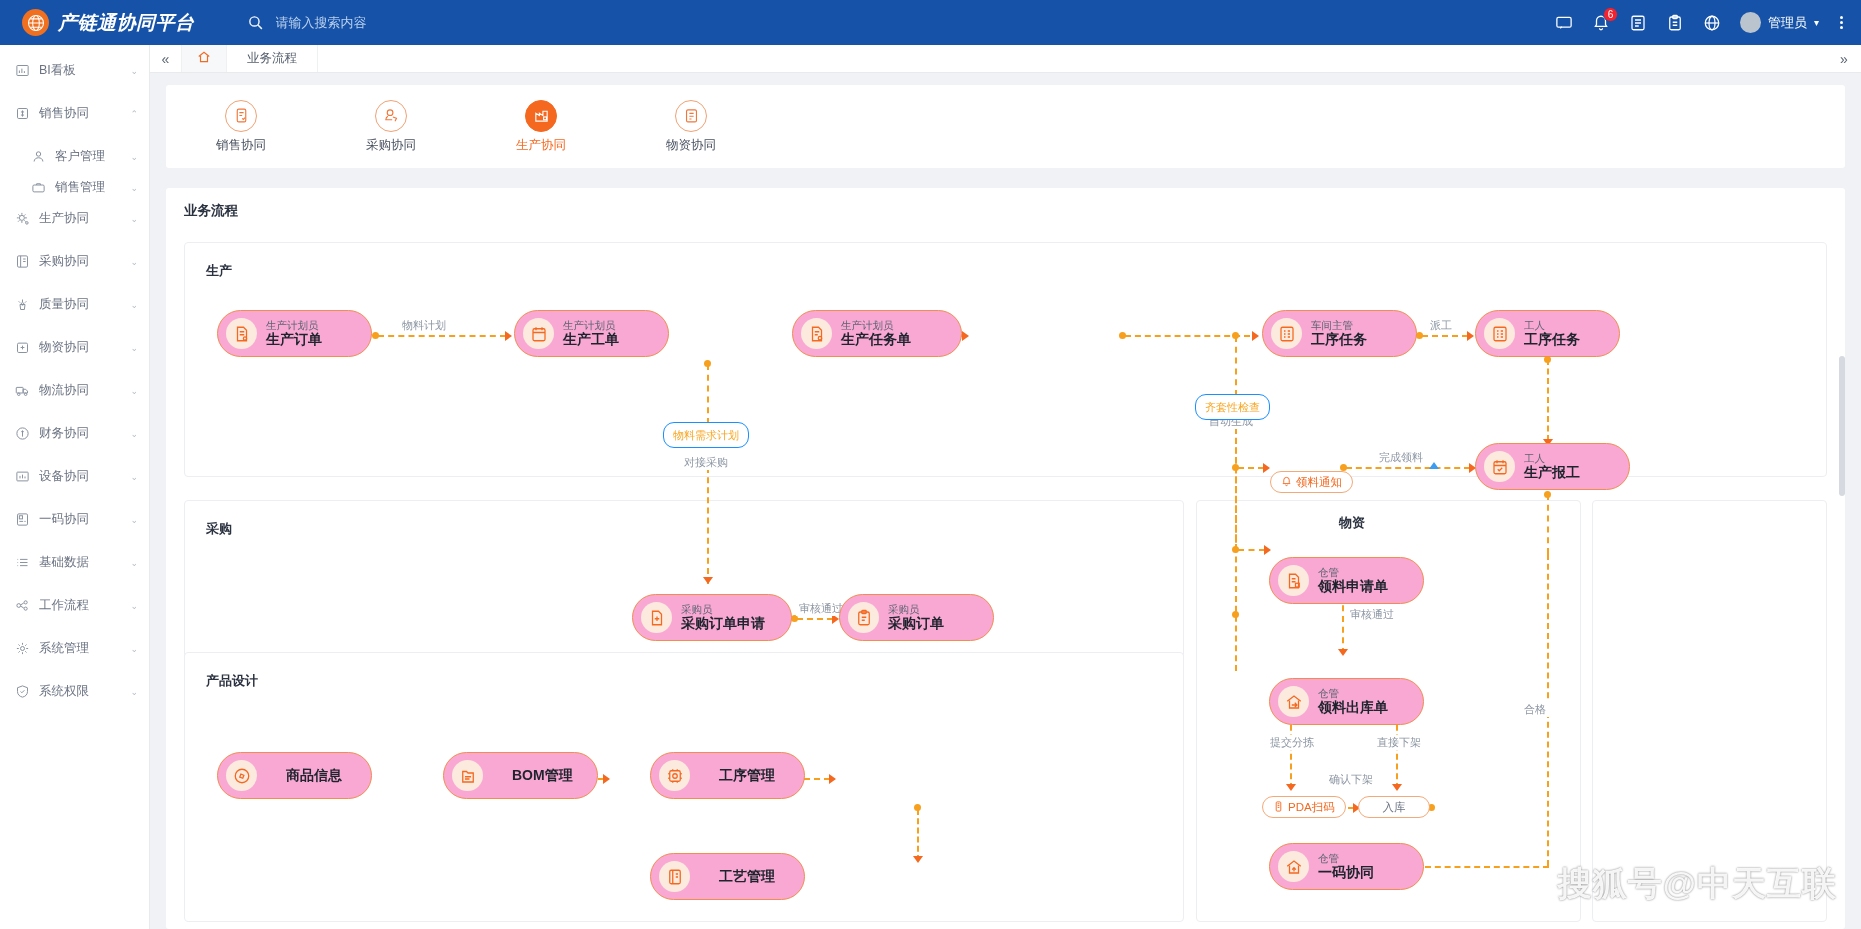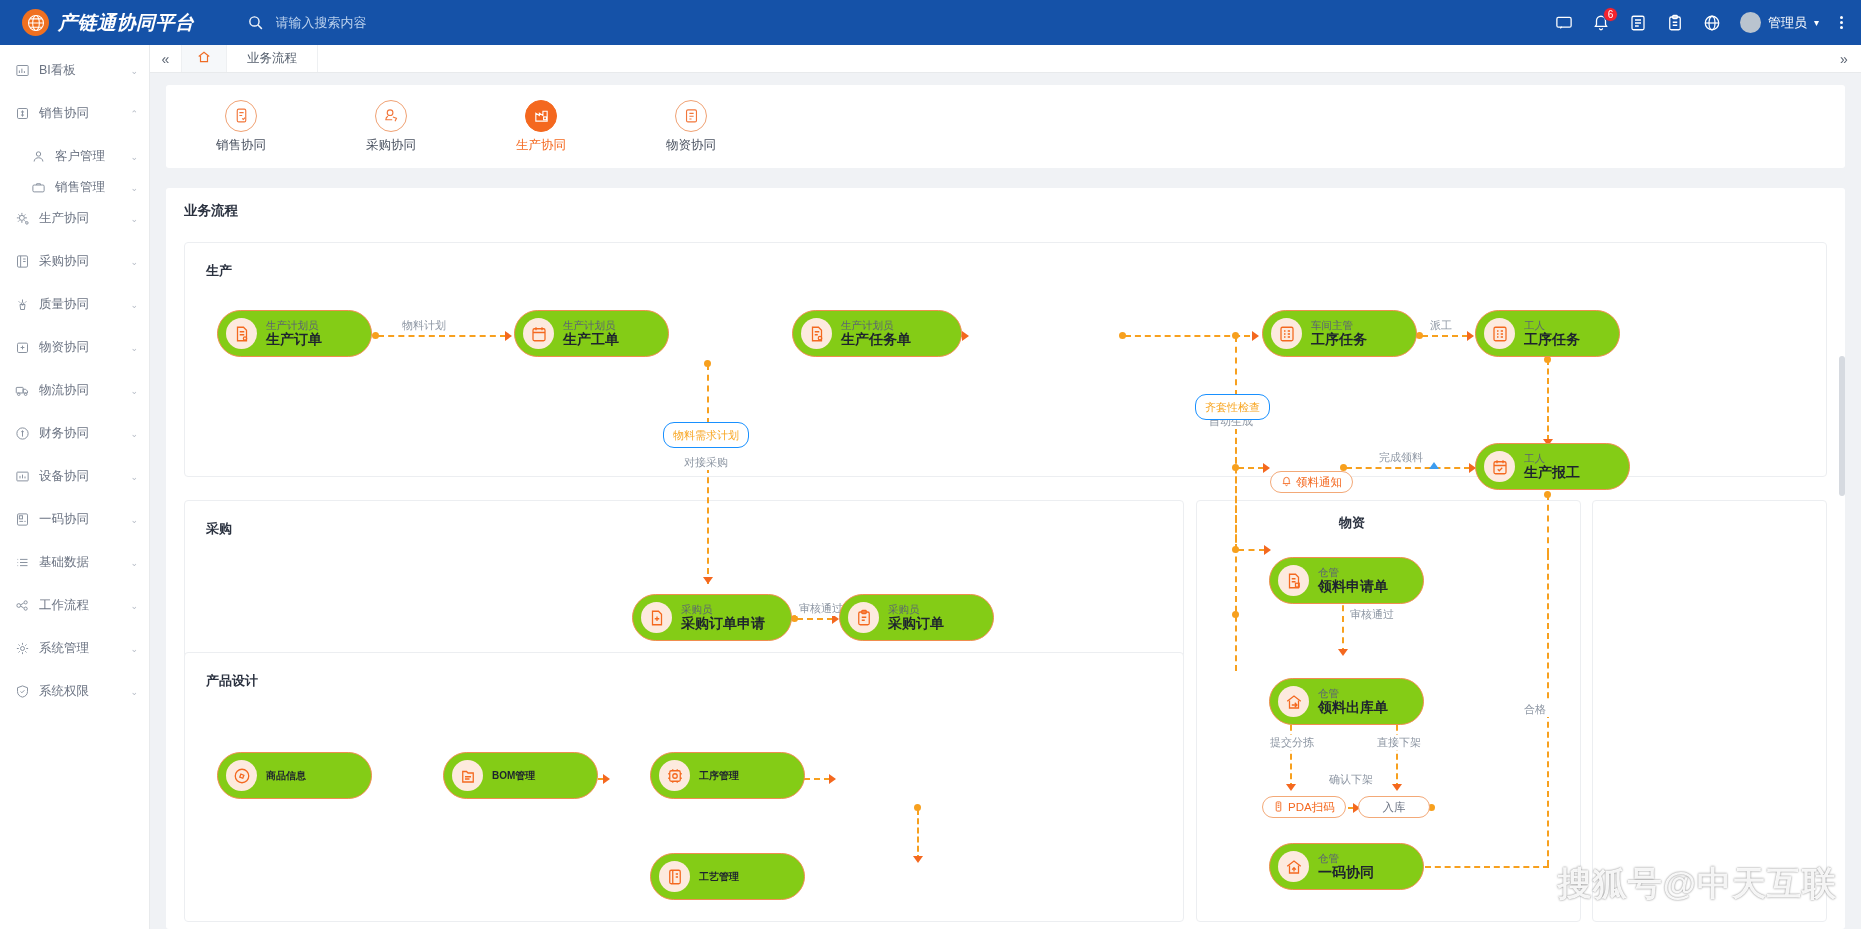--- a/index.html
+++ b/index.html
@@ -103,31 +103,31 @@
   .group{
     position:absolute; border:1px solid #eceef1; border-radius:4px; background:#fff;
   }
   .group-label{
     position:absolute; font-size:13px; color:#2b3240; font-weight:bold;
   }
 
   
   .node{
     position:absolute; height:47px; border:1.4px solid #f08d4f; border-radius:24px;
-    background:#84cc16; display:flex; align-items:center; padding:0 16px 0 8px; gap:9px;
+    background:#f9a8d4; display:flex; align-items:center; padding:0 16px 0 8px; gap:9px;
     z-index:5;
   }
   .node .nico{
     width:31px;height:31px;border-radius:50%;background:#fdeade;
     display:flex;align-items:center;justify-content:center;color:#f4681f;flex:none;
   }
   .node .ntxt{ display:flex; flex-direction:column; justify-content:center; line-height:1.15;}
   .node .role{ font-size:10.5px; color:#5b6472; }
   .node .name{ font-size:14px; font-weight:bold; color:#1e242e; white-space:nowrap;}
-  .node.single .name{ font-size:10px; }
+  .node.single .name{ font-size:14px;margin-left:20px; }
 
   .chip{
     position:absolute; height:22px; border-radius:11px; border:1.2px solid #f3a978;
     background:#fff; display:flex; align-items:center; gap:4px; padding:0 10px;
     font-size:11.5px; color:#f4681f; z-index:6; white-space:nowrap;
   }
   .chip.plain{ color:#6b7382; justify-content:center;text-align:right; }
   .chip.bluebox{
     border:1.3px solid #1890ff; color:#f8a623; border-radius:11px; font-size:11px;
     padding:12px 9px; height:19px;

